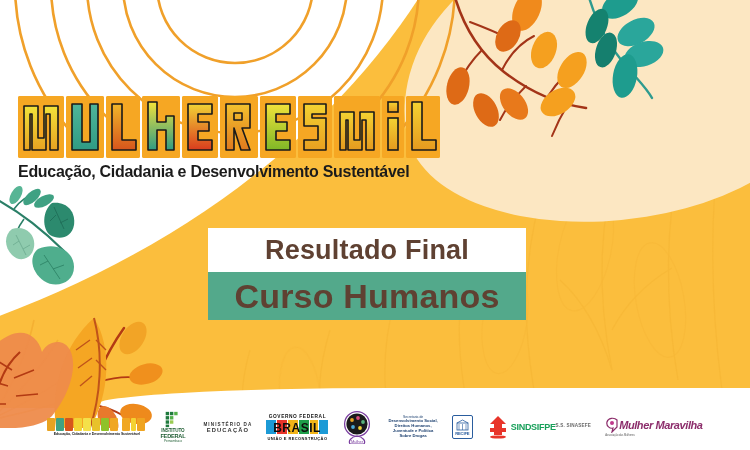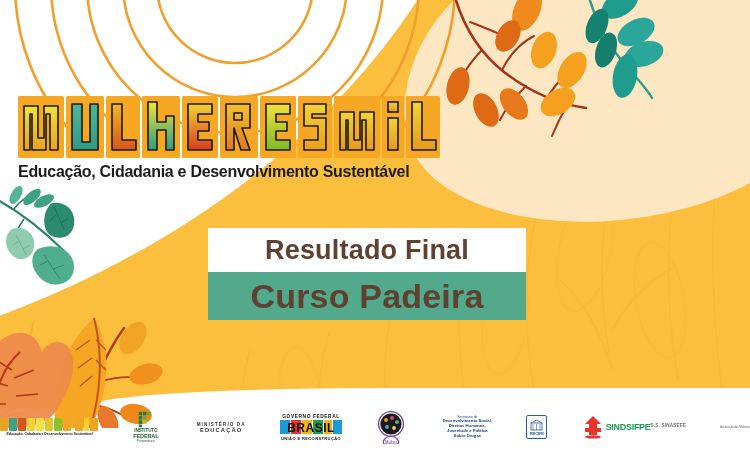--- a/index.html
+++ b/index.html
@@ -66,21 +66,21 @@
     position:absolute;left:208px;top:272px;width:318px;height:48px;
     background:#53A98B;display:flex;align-items:center;justify-content:center;
   }
   .band-teal span{
     font-size:34px;font-weight:bold;color:#5F4132;letter-spacing:.2px;
   }
 
   
   .logostrip{
     position:absolute;left:0;bottom:0;width:750px;height:46px;
-    display:flex;align-items:center;justify-content:space-between;gap:14px;
+    display:flex;align-items:center;justify-content:center;gap:14px;
     z-index:8;
   }
   .lg{display:flex;align-items:center;}
 
   
   .mini-mm{display:flex;flex-direction:column;align-items:center;}
   .mini-mm .mtiles{display:flex;}
   .mini-mm .mt{width:8px;height:13px;background:#F6A723;margin-right:1px;border-radius:1px;}
   .mini-sub{font-size:3.6px;font-weight:bold;color:#222;margin-top:1px;letter-spacing:-.1px;}
 
@@ -395,21 +395,21 @@
         </svg>
       </span>
     </div>
     <div class="logo-sub">Educação, Cidadania e Desenvolvimento Sustentável</div>
   </div>
 
   <div class="band-orange">
     <span>Resultado Final</span>
   </div>
   <div class="band-teal">
-    <span>Curso Padeira</span>
+    <span>Curso Humanos</span>
   </div>
 
   <div class="logostrip">
 
     <div class="lg mini-mm">
       <div class="mtiles">
         <div class="mt" style="background:#E8A321"></div>
         <div class="mt" style="background:#3FA183"></div>
         <div class="mt" style="background:#D6551C"></div>
         <div class="mt" style="background:#F2D335"></div>
@@ -505,17 +505,24 @@
         <path d="M15 13 L19 13 L19 17 L15 17Z" fill="#E8342A"></path>
         <ellipse cx="11" cy="22" rx="8" ry="1.6" fill="#E8342A"></ellipse>
       </svg>
       <div class="sind-box">
         <div class="sind-t1">SINDSIFPE</div>
         <div class="sind-t2">S.S. SINASEFE</div>
       </div>
     </div>
 
     <div class="lg mmv-box">
+      <div style="display:flex;align-items:center;">
+        <svg width="14" height="16" viewBox="0 0 14 16">
+          <path d="M12 3 C 9 0 3 1 2 5 C 1 9 5 12 8 11 L7 15 L12 10Z" fill="none" stroke="#8c2d6b" stroke-width="1.2"></path>
+          <circle cx="7" cy="6" r="2" fill="#c0398c"></circle>
+        </svg>
+        <div class="mmv-t">Mulher Maravilha</div>
+      </div>
       <div class="mmv-s">Associação das Mulheres</div>
     </div>
 
   </div>
 </div>
 
 </body></html>

